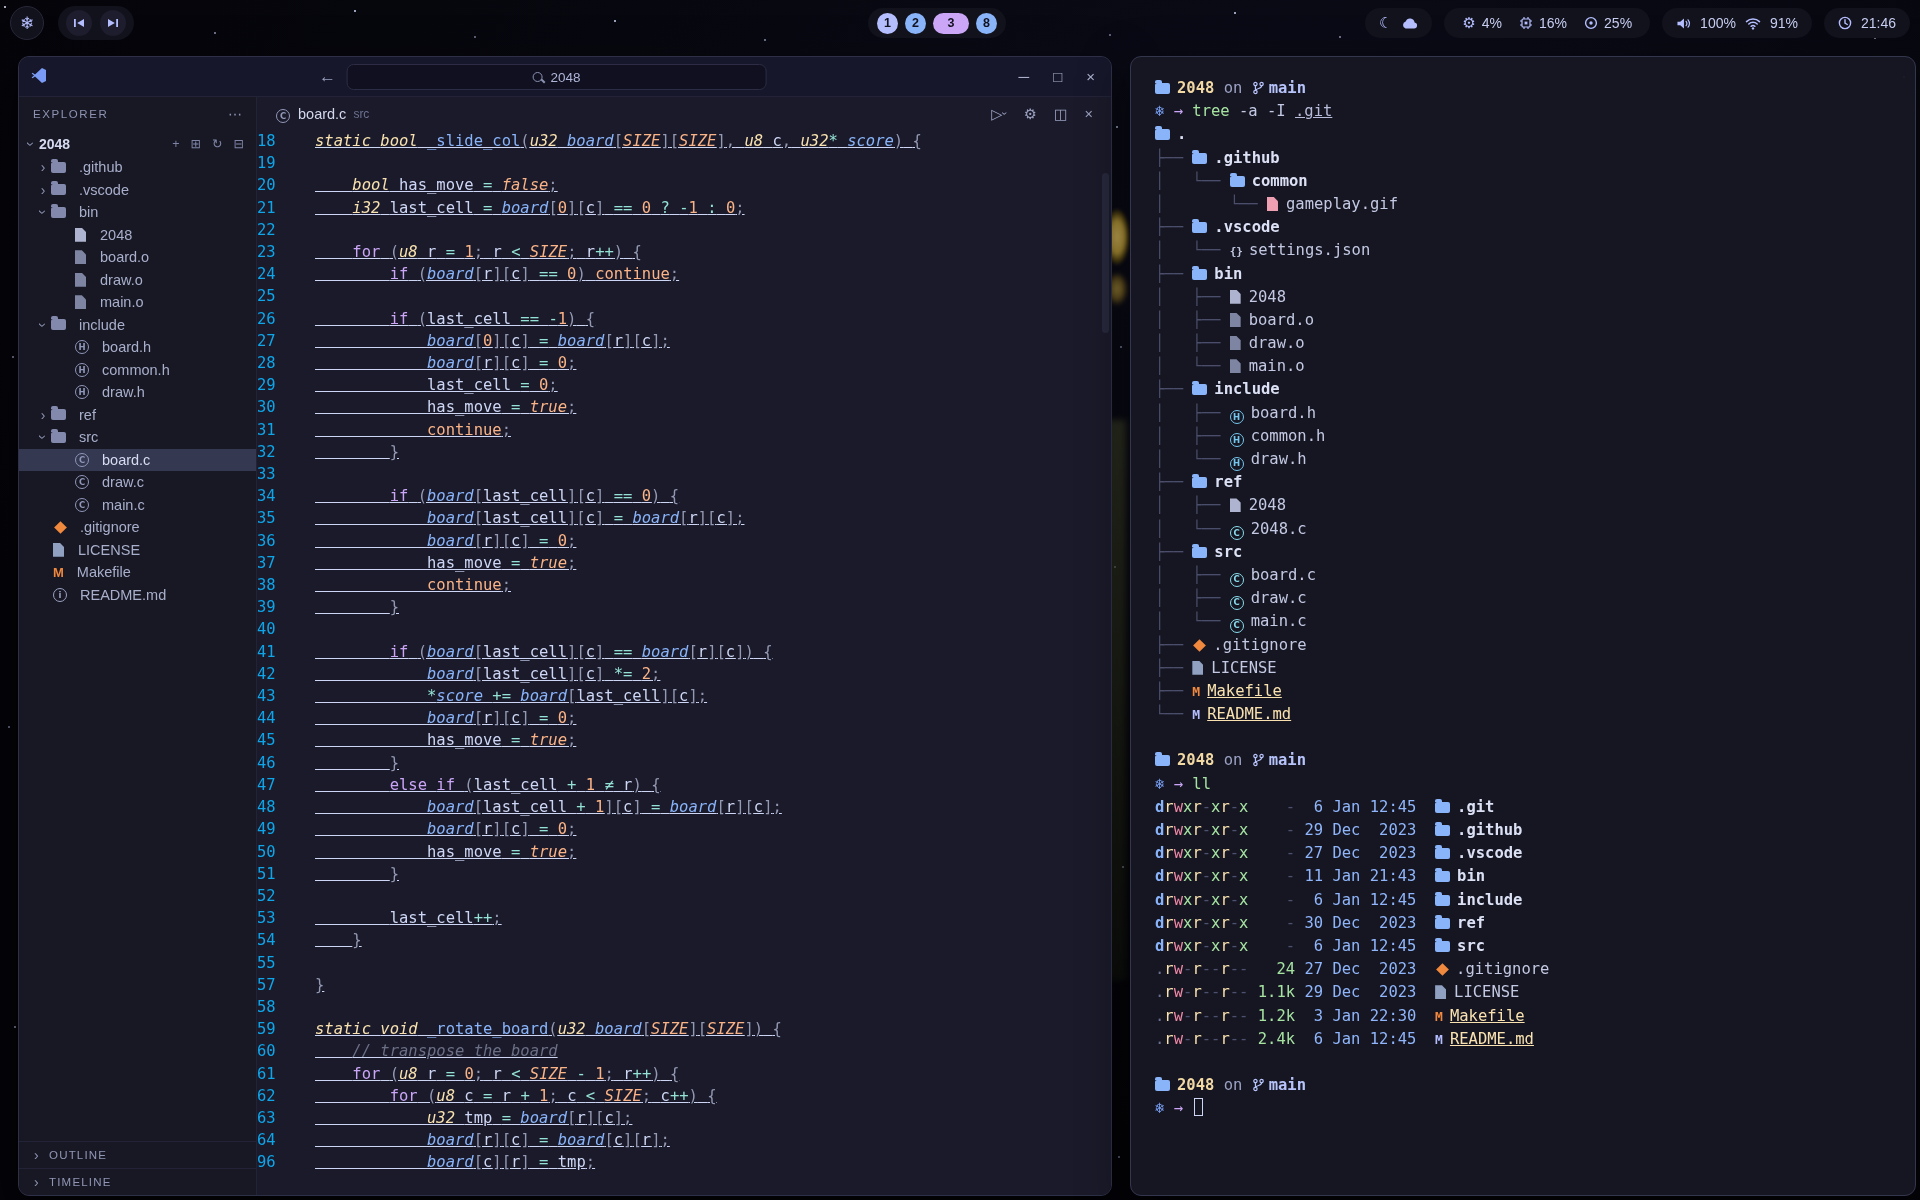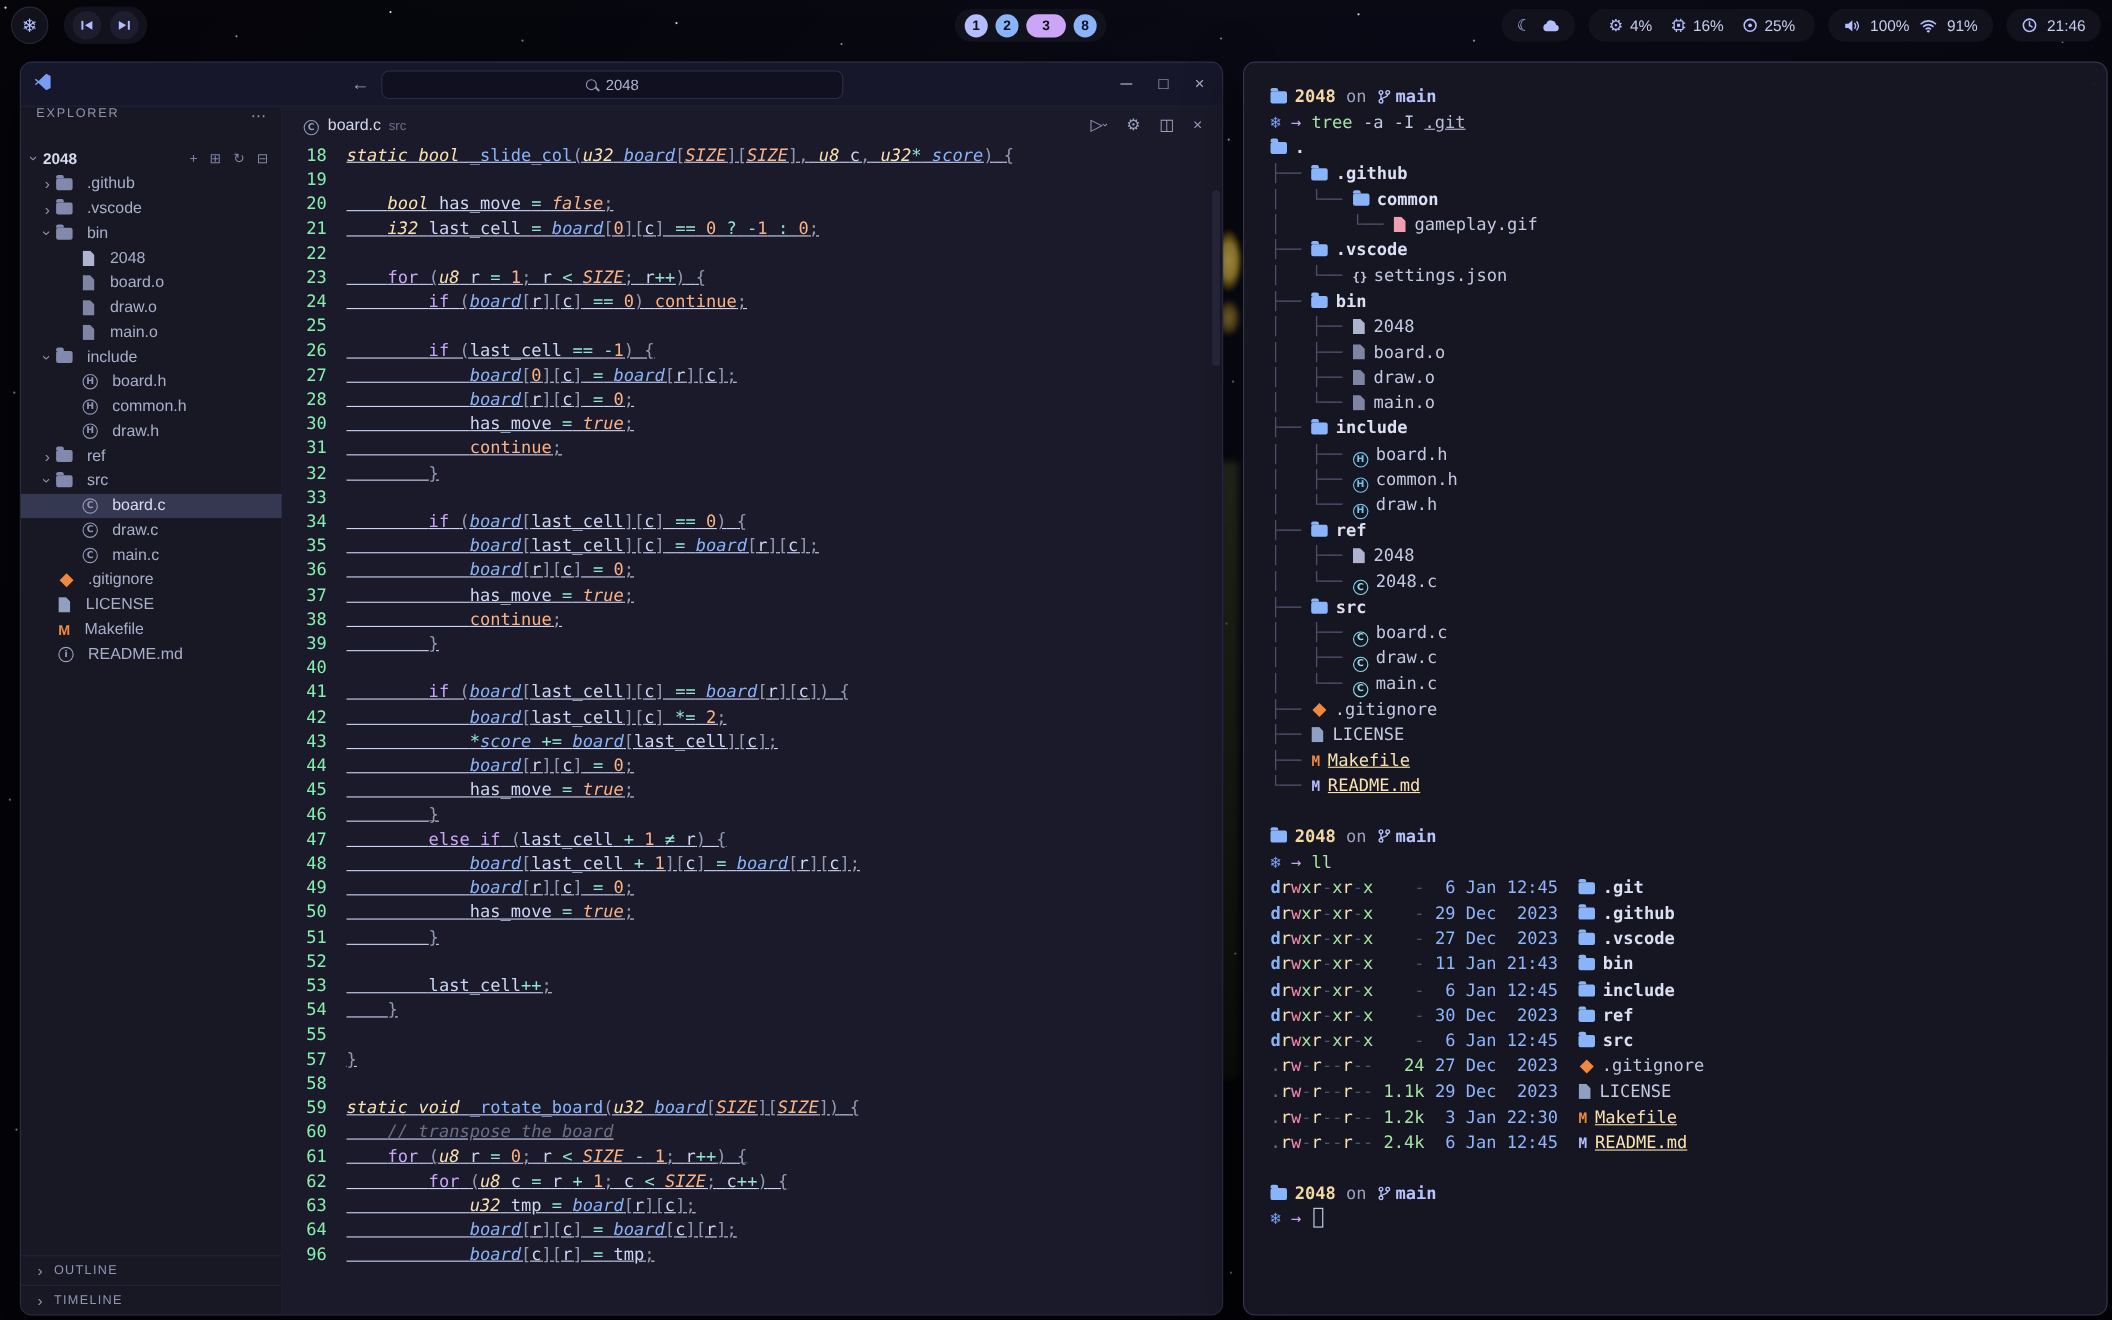--- a/index.html
+++ b/index.html
@@ -52,21 +52,21 @@
   
   .vscode { left:18px; width:1094px; height:1140px; background:#181825; border:1px solid #2e3048; overflow:hidden; display:flex; flex-direction:column; }
   .vs-titlebar { height:40px; background:#17172b; display:flex; align-items:center; position:relative; border-bottom:1px solid #232338; padding:0 12px; flex:none; }
   .nav-arrows { position:absolute; left:300px; display:flex; gap:18px; color:#9aa0c0; font-size:17px; }
   .searchbox { position:absolute; left:50%; transform:translateX(-52%); top:7px; width:420px; height:26px; background:#101020; border:1px solid #2c2d45; border-radius:7px; display:flex; align-items:center; justify-content:center; gap:8px; color:#aeb5d6; font-size:13.5px; }
   .mag { width:10px; height:10px; border:1.6px solid #8a90b0; border-radius:50%; position:relative; flex:none; }
   .mag::after { content:""; position:absolute; width:5px; height:1.6px; background:#8a90b0; transform:rotate(45deg); right:-4px; bottom:-1px; }
   .winctl { position:absolute; right:16px; display:flex; gap:24px; color:#aab0cc; font-size:15px; }
   .vs-body { flex:1; display:flex; min-height:0; }
   .sidebar { width:238px; background:#181825; border-right:1px solid #232338; display:flex; flex-direction:column; }
-  .sb-head { height:34px; display:flex; align-items:flex-start; padding:0 14px; color:#8d93b1; font-size:11.5px; letter-spacing:1.6px; flex:none; }
+  .sb-head { height:34px; display:flex; align-items:center; padding:0 14px; color:#8d93b1; font-size:11.5px; letter-spacing:1.6px; flex:none; }
   .sb-more { margin-left:auto; color:#8d93b1; font-size:14px; }
   .sb-root { height:25px; display:flex; align-items:center; font-size:14px; color:#d5daf0; padding-left:4px; flex:none; }
   .sb-acts { margin-left:auto; display:flex; gap:11px; padding-right:12px; color:#7d84a5; font-size:12.5px; }
   .xrow { height:22.5px; display:flex; align-items:center; font-size:14.5px; color:#a8afcb; flex:none; }
   .xrow.sel { background:#343850; color:#d8dcf2; }
   .chev { color:#8d93b1; font-size:14px; width:16px; display:inline-flex; justify-content:center; flex:none; }
   .chev.open { transform:rotate(90deg); }
   .xlbl { margin-left:6px; white-space:nowrap; }
   .sb-bottom { margin-top:auto; }
   .sbb-row { height:27px; border-top:1px solid #232338; display:flex; align-items:center; padding:0 10px; color:#9096b4; font-size:11.5px; letter-spacing:1.2px; }
@@ -74,21 +74,21 @@
 
   .editor { flex:1; background:#1a1a2a; display:flex; flex-direction:column; position:relative; min-width:0; }
   .tabbar { height:33px; display:flex; align-items:center; padding-left:19px; flex:none; }
   .tab { display:flex; align-items:center; font-size:14.5px; color:#d3d8ee; }
   .tname { margin-left:1px; }
   .tdir { color:#6b7190; font-size:12px; margin-left:7px; }
   .tab-acts { margin-left:auto; display:flex; align-items:center; gap:17px; padding-right:18px; color:#9aa0bf; font-size:14.5px; }
   .runchev { display:inline-block; transform:rotate(90deg); font-size:10px; margin-left:1px; vertical-align:2px; }
   .code { flex:1; overflow:hidden; font-family:"DejaVu Sans Mono", monospace; font-size:15.5px; line-height:22.2px; }
   .cl { display:flex; white-space:pre; }
-  .ln { width:58px; text-align:right; padding-right:18px; color:#86efac; flex:none; }
+  .ln { width:58px; text-align:left; padding-right:18px; color:#0ea5e9; flex:none; }
   .ct { white-space:pre;text-decoration:underline; }
   .c-kw   { color:#cba6f7; }
   .c-flow { color:#fab387; }
   .c-ty   { color:#f9e2af; font-style:italic; }
   .c-fn   { color:#89b4fa; }
   .c-param{ color:#89b4fa; font-style:italic; }
   .c-cst  { color:#fab387; font-style:italic; }
   .c-num  { color:#fab387; }
   .c-bool { color:#fab387; font-style:italic; }
   .c-op   { color:#94e2d5; }
@@ -391,20 +391,21 @@
           <div class="cl"><span class="ln">19</span><span class="ct"></span></div>
           <div class="cl"><span class="ln">20</span><span class="ct">    <span class="c-ty">bool</span> <span class="c-tx">has_move</span> <span class="c-op">=</span> <span class="c-bool">false</span><span class="c-pun">;</span></span></div>
           <div class="cl"><span class="ln">21</span><span class="ct">    <span class="c-ty">i32</span> <span class="c-tx">last_cell</span> <span class="c-op">=</span> <span class="c-param">board</span><span class="c-pun">[</span><span class="c-num">0</span><span class="c-pun">]</span><span class="c-pun">[</span><span class="c-tx">c</span><span class="c-pun">]</span> <span class="c-op">==</span> <span class="c-num">0</span> <span class="c-op">?</span> <span class="c-op">-</span><span class="c-num">1</span> <span class="c-op">:</span> <span class="c-num">0</span><span class="c-pun">;</span></span></div>
           <div class="cl"><span class="ln">22</span><span class="ct"></span></div>
           <div class="cl"><span class="ln">23</span><span class="ct">    <span class="c-kw">for</span> <span class="c-pun">(</span><span class="c-ty">u8</span> <span class="c-tx">r</span> <span class="c-op">=</span> <span class="c-num">1</span><span class="c-pun">;</span> <span class="c-tx">r</span> <span class="c-op">&lt;</span> <span class="c-cst">SIZE</span><span class="c-pun">;</span> <span class="c-tx">r</span><span class="c-op">++</span><span class="c-pun">)</span> <span class="c-pun">{</span></span></div>
           <div class="cl"><span class="ln">24</span><span class="ct">        <span class="c-kw">if</span> <span class="c-pun">(</span><span class="c-param">board</span><span class="c-pun">[</span><span class="c-tx">r</span><span class="c-pun">]</span><span class="c-pun">[</span><span class="c-tx">c</span><span class="c-pun">]</span> <span class="c-op">==</span> <span class="c-num">0</span><span class="c-pun">)</span> <span class="c-flow">continue</span><span class="c-pun">;</span></span></div>
           <div class="cl"><span class="ln">25</span><span class="ct"></span></div>
           <div class="cl"><span class="ln">26</span><span class="ct">        <span class="c-kw">if</span> <span class="c-pun">(</span><span class="c-tx">last_cell</span> <span class="c-op">==</span> <span class="c-op">-</span><span class="c-num">1</span><span class="c-pun">)</span> <span class="c-pun">{</span></span></div>
           <div class="cl"><span class="ln">27</span><span class="ct">            <span class="c-param">board</span><span class="c-pun">[</span><span class="c-num">0</span><span class="c-pun">]</span><span class="c-pun">[</span><span class="c-tx">c</span><span class="c-pun">]</span> <span class="c-op">=</span> <span class="c-param">board</span><span class="c-pun">[</span><span class="c-tx">r</span><span class="c-pun">]</span><span class="c-pun">[</span><span class="c-tx">c</span><span class="c-pun">]</span><span class="c-pun">;</span></span></div>
           <div class="cl"><span class="ln">28</span><span class="ct">            <span class="c-param">board</span><span class="c-pun">[</span><span class="c-tx">r</span><span class="c-pun">]</span><span class="c-pun">[</span><span class="c-tx">c</span><span class="c-pun">]</span> <span class="c-op">=</span> <span class="c-num">0</span><span class="c-pun">;</span></span></div>
+          <div class="cl"><span class="ln">29</span><span class="ct">            <span class="c-tx">last_cell</span> <span class="c-op">=</span> <span class="c-num">0</span><span class="c-pun">;</span></span></div>
           <div class="cl"><span class="ln">30</span><span class="ct">            <span class="c-tx">has_move</span> <span class="c-op">=</span> <span class="c-bool">true</span><span class="c-pun">;</span></span></div>
           <div class="cl"><span class="ln">31</span><span class="ct">            <span class="c-flow">continue</span><span class="c-pun">;</span></span></div>
           <div class="cl"><span class="ln">32</span><span class="ct">        <span class="c-pun">}</span></span></div>
           <div class="cl"><span class="ln">33</span><span class="ct"></span></div>
           <div class="cl"><span class="ln">34</span><span class="ct">        <span class="c-kw">if</span> <span class="c-pun">(</span><span class="c-param">board</span><span class="c-pun">[</span><span class="c-tx">last_cell</span><span class="c-pun">]</span><span class="c-pun">[</span><span class="c-tx">c</span><span class="c-pun">]</span> <span class="c-op">==</span> <span class="c-num">0</span><span class="c-pun">)</span> <span class="c-pun">{</span></span></div>
           <div class="cl"><span class="ln">35</span><span class="ct">            <span class="c-param">board</span><span class="c-pun">[</span><span class="c-tx">last_cell</span><span class="c-pun">]</span><span class="c-pun">[</span><span class="c-tx">c</span><span class="c-pun">]</span> <span class="c-op">=</span> <span class="c-param">board</span><span class="c-pun">[</span><span class="c-tx">r</span><span class="c-pun">]</span><span class="c-pun">[</span><span class="c-tx">c</span><span class="c-pun">]</span><span class="c-pun">;</span></span></div>
           <div class="cl"><span class="ln">36</span><span class="ct">            <span class="c-param">board</span><span class="c-pun">[</span><span class="c-tx">r</span><span class="c-pun">]</span><span class="c-pun">[</span><span class="c-tx">c</span><span class="c-pun">]</span> <span class="c-op">=</span> <span class="c-num">0</span><span class="c-pun">;</span></span></div>
           <div class="cl"><span class="ln">37</span><span class="ct">            <span class="c-tx">has_move</span> <span class="c-op">=</span> <span class="c-bool">true</span><span class="c-pun">;</span></span></div>
           <div class="cl"><span class="ln">38</span><span class="ct">            <span class="c-flow">continue</span><span class="c-pun">;</span></span></div>
           <div class="cl"><span class="ln">39</span><span class="ct">        <span class="c-pun">}</span></span></div>

